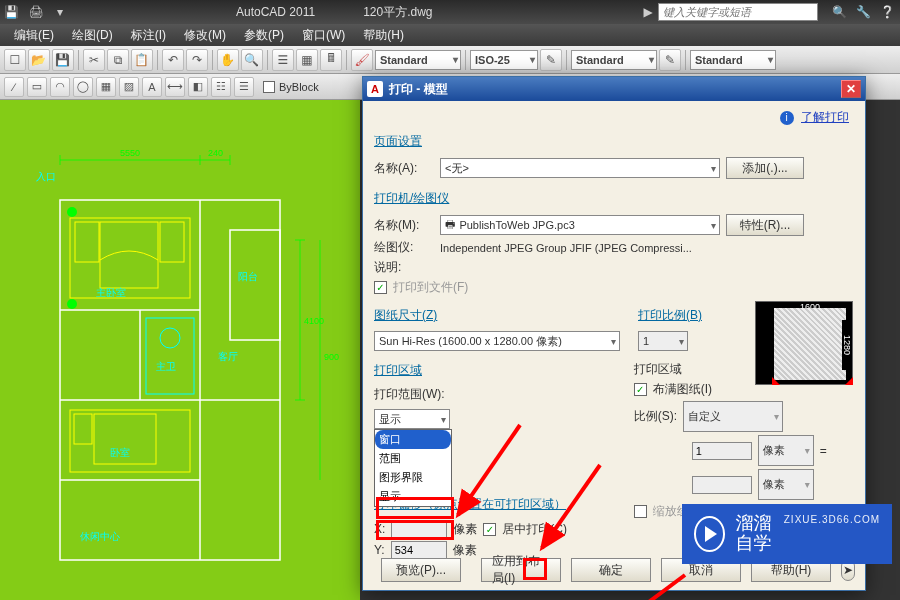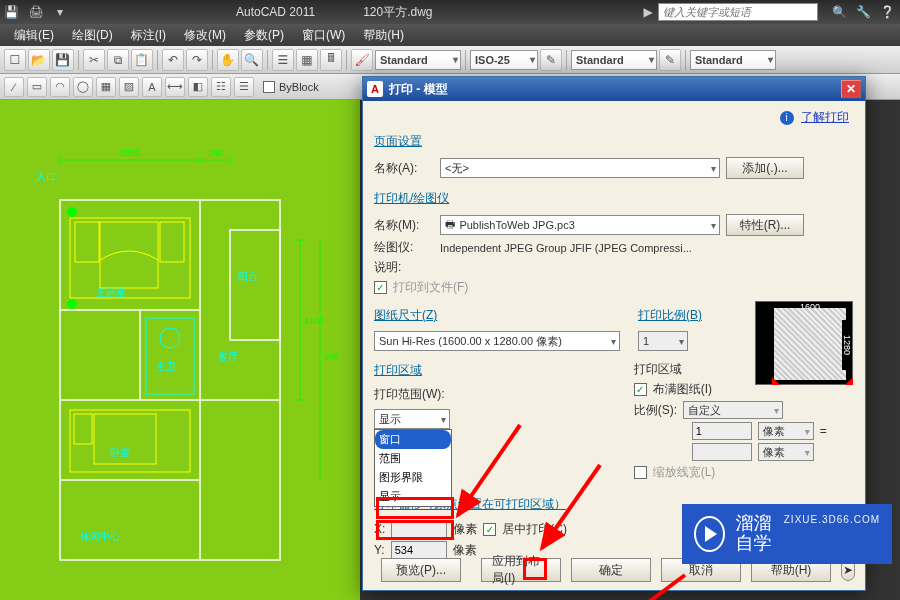--- a/index.html
+++ b/index.html
@@ -68,21 +68,21 @@
 .ddlist div.sel-item { background:#2060cc; color:#fff;border-radius:8px; }
 .redbox { position:absolute; border:3px solid #ff0000; pointer-events:none; z-index:50; }
 
 .offset-group .ofrow { display:flex; align-items:center; gap:6px; margin:3px 0; font-size:12px; }
 .offset-group input { width:56px; height:18px; border:1px solid #888; background:#eee; font-size:11px; padding:0 3px; }
 .chkbox { width:13px; height:13px; border:1px solid #666; background:#fff; display:inline-flex; align-items:center; justify-content:center; font-size:10px; color:#0a0; }
 .chkbox.checked::after { content:"✓"; }
 
 .scale-group .srow { display:flex; align-items:center; gap:6px; margin:3px 0; font-size:12px; }
 .scale-group input.num { width:60px; height:18px; border:1px solid #888; background:#eee; font-size:11px; padding:0 3px; }
-.scale-group .unit { width:56px; height:18px; border:1px solid #888; background:#eee; font-size:11px; padding:0 14px 0 4px; position:relative; display:inline-flex; align-items:center; }
+.scale-group .unit { width:56px; height:31px; border:1px solid #888; background:#eee; font-size:11px; padding:0 14px 0 4px; position:relative; display:inline-flex; align-items:center; }
 .scale-group .unit::after { content:"▾"; position:absolute; right:3px; color:#999; font-size:10px;}
 
 .preview-box { position:absolute; right:12px; top:224px; width:98px; height:84px; background:#000; border:1px solid #666; }
 .preview-box .paper { position:absolute; left:18px; top:6px; width:72px; height:72px; background:repeating-linear-gradient(45deg,#ccc,#ccc 2px,#eee 2px,#eee 4px); }
 .preview-box .pw { position:absolute; top:0; left:20px; width:68px; height:10px; background:#000; color:#fff; font-size:9px; text-align:center; }
 .preview-box .ph { position:absolute; right:0; top:18px; width:10px; height:50px; background:#000; color:#fff; font-size:9px; writing-mode:vertical-rl; text-align:center; }
 .preview-box .redtri-r { position:absolute; right:-1px; bottom:-1px; width:0; height:0; border-left:8px solid transparent; border-bottom:8px solid #f00; }
 .preview-box .redtri-b { position:absolute; left:16px; bottom:-1px; width:0;height:0; border-right:8px solid transparent; border-bottom:8px solid #f00; }
 
 .dlg-footer { position:absolute; bottom:8px; left:10px; right:10px; display:flex; gap:10px; align-items:center;padding-left:8px; }

